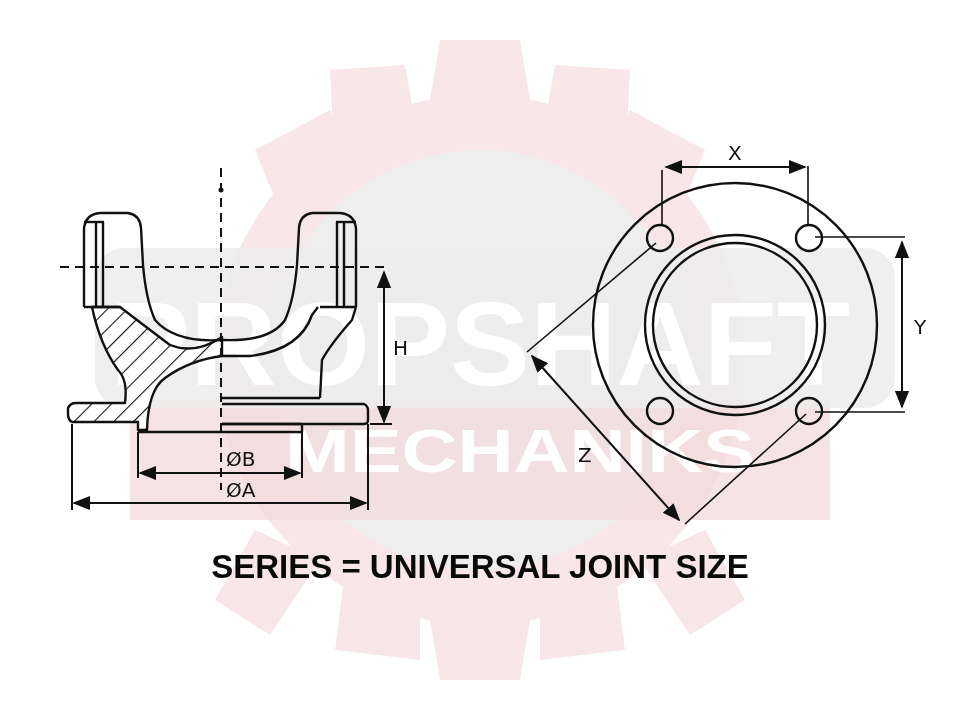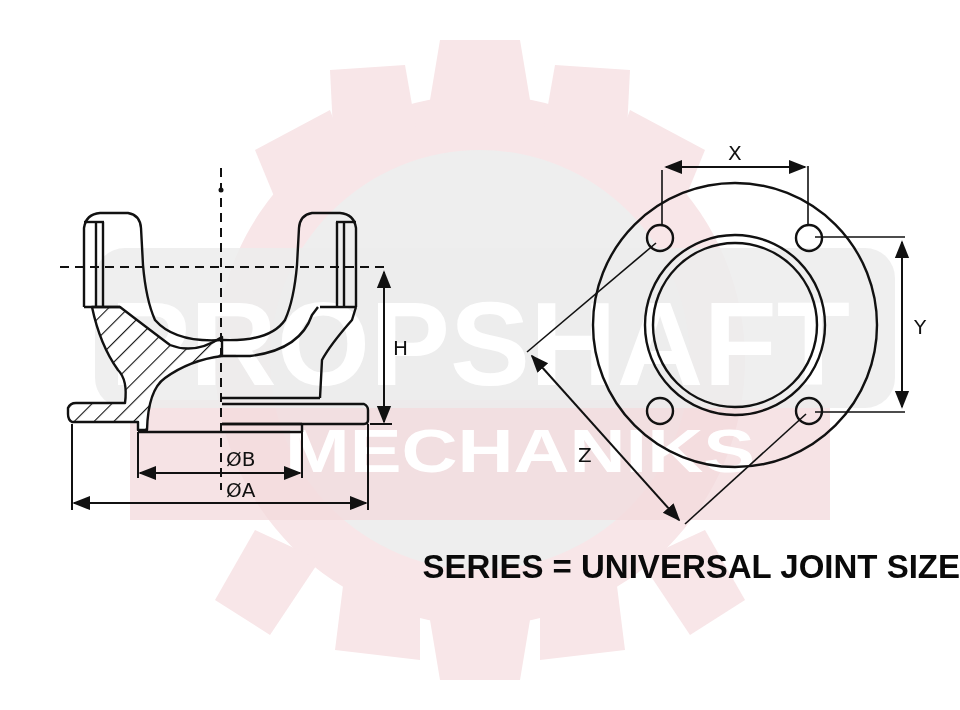--- a/index.html
+++ b/index.html
@@ -1,21 +1,21 @@
 <!DOCTYPE html>
 <html><head>
 <meta charset="utf-8">
 <style>
   html, body { margin: 0; padding: 0; background: #ffffff; }
   body { width: 960px; height: 710px; position: relative; overflow: hidden; font-family: "Liberation Sans", sans-serif; }
   #canvas { position: absolute; left: 0; top: 0; width: 960px; height: 710px; }
   .wm-text { font-family: "Liberation Sans", sans-serif; font-weight: 700; fill: #ffffff; }
   .dim-label { font-family: "DejaVu Sans", sans-serif; font-size: 20px; fill: #111; }
   .caption {
-    position: absolute; left: 0; width: 960px; top: 548px; text-align: right;
+    position: absolute; left: 0; width: 960px; top: 548px; text-align: center;
     font-family: "Liberation Sans", sans-serif; font-weight: 700; font-size: 33px;
     color: #0a0a0a; letter-spacing: 0px;
   }
 </style>
 </head>
 <body>
 
 <svg id="canvas" width="960" height="710" viewBox="0 0 960 710" xmlns="http://www.w3.org/2000/svg">
   <defs>
     <pattern id="hatch" patternUnits="userSpaceOnUse" width="14" height="14" patternTransform="rotate(45)">

